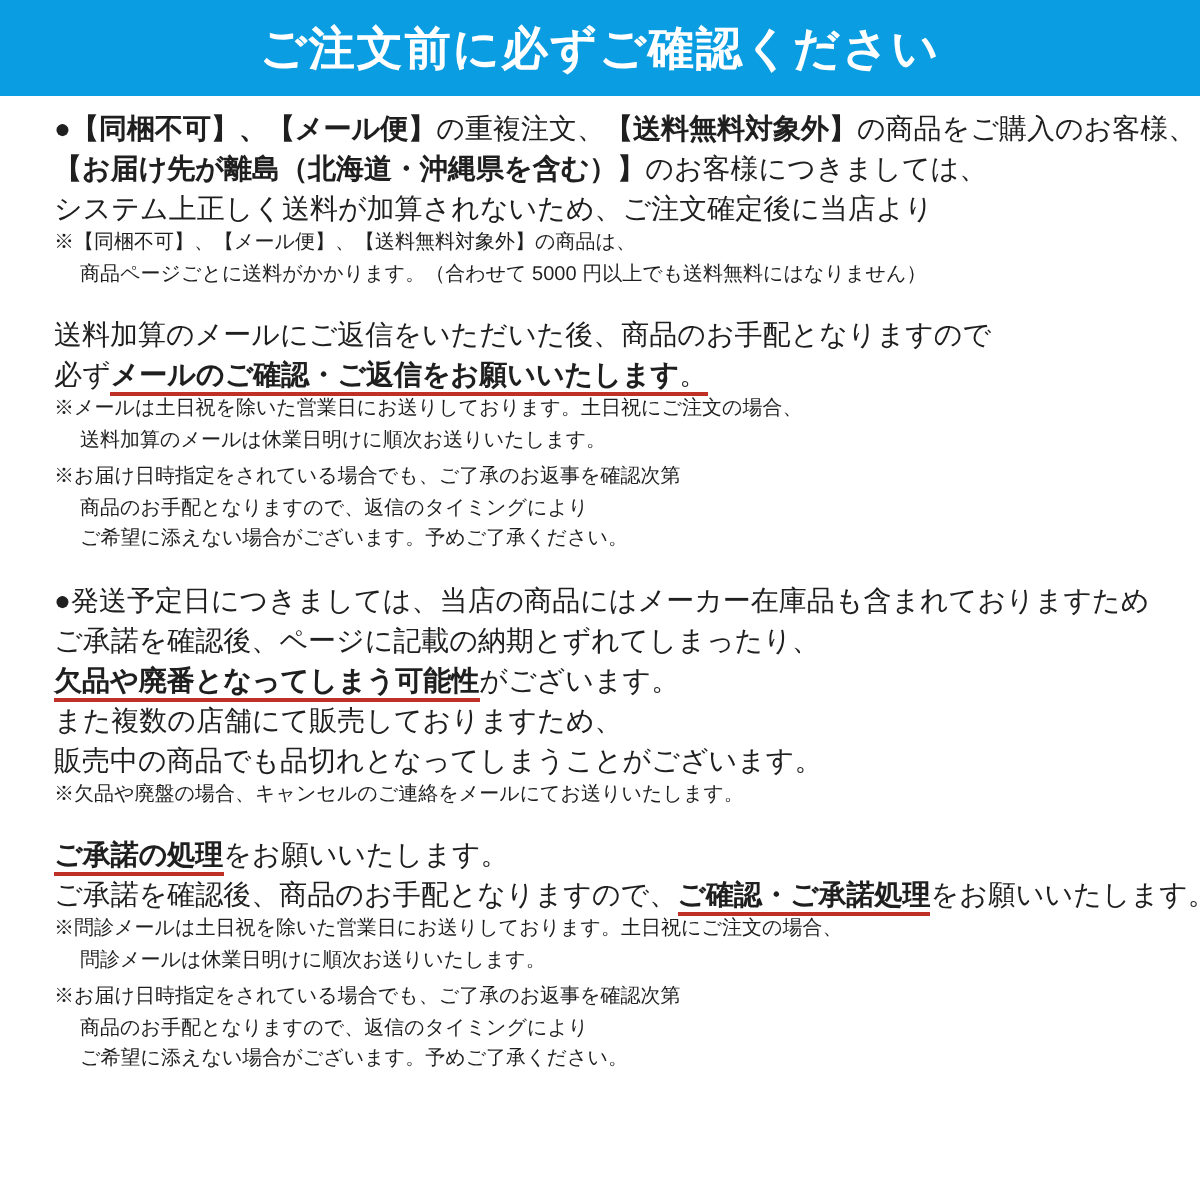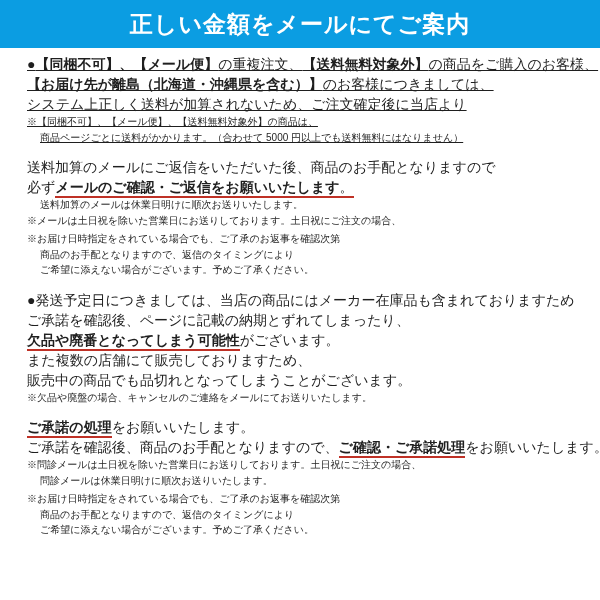--- a/index.html
+++ b/index.html
@@ -28,21 +28,21 @@
     color: #ffffff;
     font-size: 23px;
     font-weight: bold;
     letter-spacing: 1px;
     margin: 0;
   }
   .content {
     padding: 6px 2px 0 27px;
   }
   .section { margin-top: 12px; }
-  .section:first-child { margin-top: 0; text-decoration: underline; }
+  .section:first-child { margin-top: 0; }
   .body-line {
     font-size: 14px;
     line-height: 20px;
     white-space: nowrap;
   }
   .note-line {
     font-size: 10px;
     line-height: 15.5px;
     white-space: nowrap;
   }
@@ -51,36 +51,36 @@
   .bold { font-weight: bold; }
   .redline {
     border-bottom: 2px solid var(--red);
     padding-bottom: 1px;
   }
 </style>
 </head>
 <body>
 
 <div class="header">
-  <h1 class="title">正しい金額をメールにてご案内</h1>
+  <h1 class="title">ご注文前に必ずご確認ください</h1>
 </div>
 
 <div class="content">
     <div class="section">
       <div class="body-line"><span>●</span><span class="bold">【同梱不可】、【メール便】</span><span>の重複注文、</span><span class="bold">【送料無料対象外】</span><span>の商品をご購入のお客様、</span></div>
       <div class="body-line"><span class="bold">【お届け先が離島（北海道・沖縄県を含む）】</span><span>のお客様につきましては、</span></div>
       <div class="body-line"><span>システム上正しく送料が加算されないため、ご注文確定後に当店より</span></div>
       <div class="note-line"><span>※【同梱不可】、【メール便】、【送料無料対象外】の商品は、</span></div>
       <div class="note-line indent"><span>商品ページごとに送料がかかります。（合わせて 5000 円以上でも送料無料にはなりません）</span></div>
     </div>
     <div class="section">
       <div class="body-line"><span>送料加算のメールにご返信をいただいた後、商品のお手配となりますので</span></div>
       <div class="body-line"><span>必ず</span><span class="bold redline">メールのご確認・ご返信をお願いいたします</span><span class="redline">。</span></div>
+      <div class="note-line"><span>※メールは土日祝を除いた営業日にお送りしております。土日祝にご注文の場合、</span></div>
       <div class="note-line indent"><span>送料加算のメールは休業日明けに順次お送りいたします。</span></div>
-      <div class="note-line"><span>※メールは土日祝を除いた営業日にお送りしております。土日祝にご注文の場合、</span></div>
       <div class="note-line gap"><span>※お届け日時指定をされている場合でも、ご了承のお返事を確認次第</span></div>
       <div class="note-line indent"><span>商品のお手配となりますので、返信のタイミングにより</span></div>
       <div class="note-line indent"><span>ご希望に添えない場合がございます。予めご了承ください。</span></div>
     </div>
     <div class="section">
       <div class="body-line"><span>●発送予定日につきましては、当店の商品にはメーカー在庫品も含まれておりますため</span></div>
       <div class="body-line"><span>ご承諾を確認後、ページに記載の納期とずれてしまったり、</span></div>
       <div class="body-line"><span class="bold redline">欠品や廃番となってしまう可能性</span><span>がございます。</span></div>
       <div class="body-line"><span>また複数の店舗にて販売しておりますため、</span></div>
       <div class="body-line"><span>販売中の商品でも品切れとなってしまうことがございます。</span></div>

